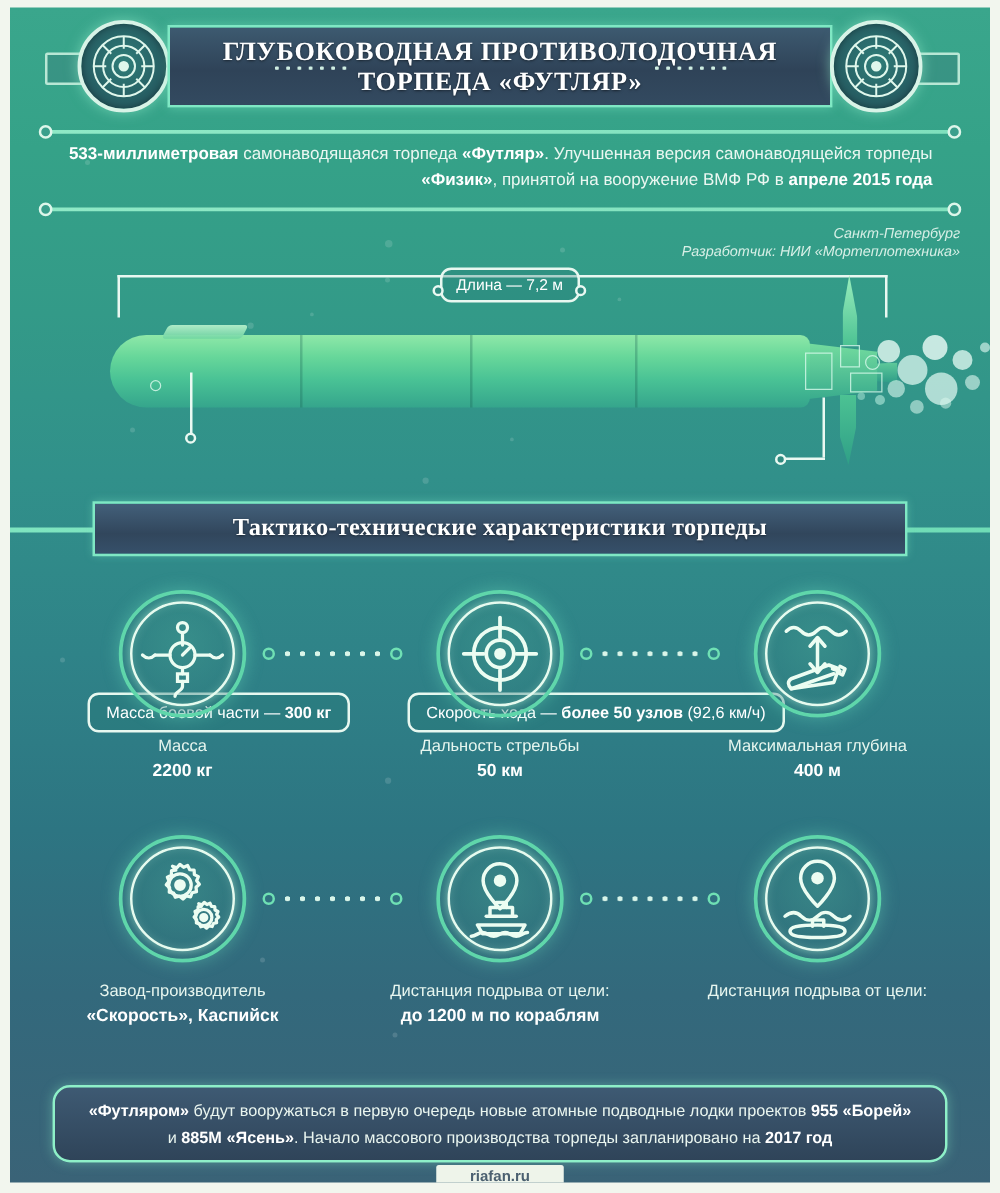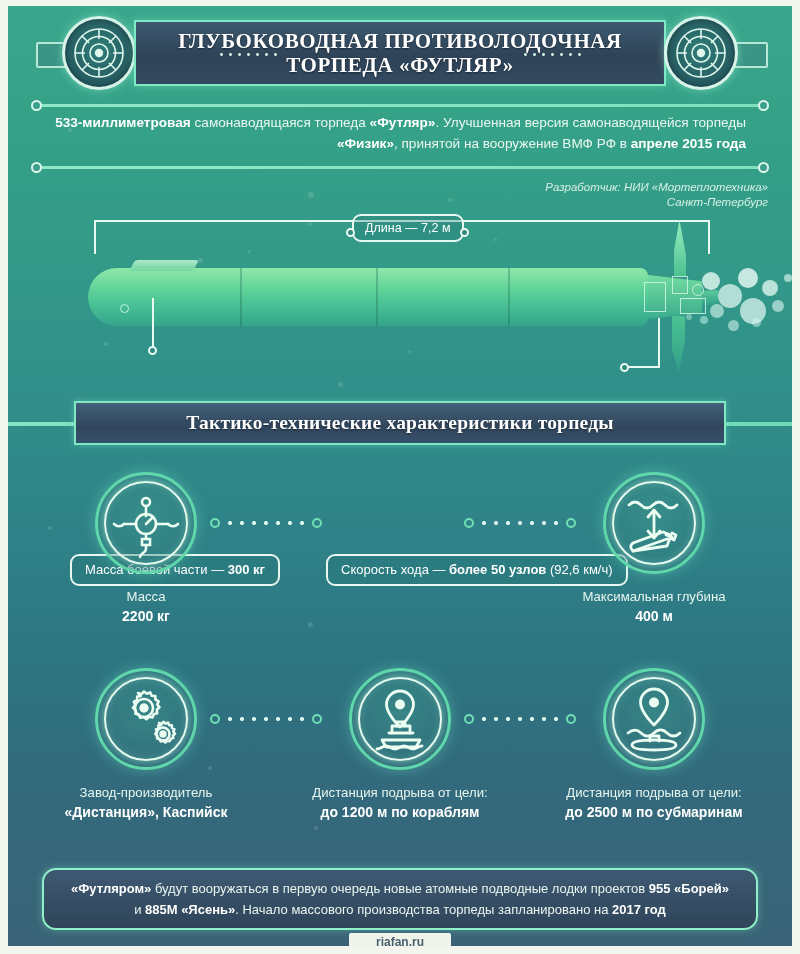--- a/index.html
+++ b/index.html
@@ -274,22 +274,22 @@
   <div class="desc">
     <b>533-миллиметровая</b><span> самонаводящаяся торпеда </span><b>«Футляр»</b><span>. Улучшенная версия самонаводящейся торпеды </span><b>«Физик»</b><span>, принятой на вооружение ВМФ РФ в </span><b>апреле 2015 года</b>
   </div>
 
   <div class="rail" style="top:160px;">
     <span class="knob a"></span>
     <span class="knob b"></span>
   </div>
 
   <div class="credit">
+    <div>Санкт-Петербург</div>
     <div>Разработчик: НИИ «Мортеплотехника»</div>
-    <div>Санкт-Петербург</div>
   </div>
 
   <div class="diagram">
     <div class="bracket"></div>
 
     <div class="callout co-len">
       <span>Длина — 7,2 м</span>
     </div>
     <span class="nub" style="left:338px;top:22px;"></span>
     <span class="nub" style="left:452px;top:22px;"></span>
@@ -377,20 +377,35 @@
               <path d="M48 59v5"></path>
               <path d="M44 64h8v6h-8z"></path>
               <path d="M48 70v4c0 4-6 4-6 8"></path>
             </g>
           </svg>
         </div>
         <div class="spec-label">Масса</div>
         <div class="spec-value">2200 кг</div>
       </div>
 
+      <div class="spec c2">
+        <div class="bubble-icon">
+          <div class="inner"></div>
+          <svg viewBox="0 0 96 96">
+            <g fill="none" stroke="#ecfdf2" stroke-width="3" stroke-linecap="round">
+              <circle cx="48" cy="48" r="21"></circle>
+              <circle cx="48" cy="48" r="11"></circle>
+              <circle cx="48" cy="48" r="3.2" fill="#ecfdf2"></circle>
+              <path d="M48 19v16M48 61v16M19 48h16M61 48h16"></path>
+            </g>
+          </svg>
+        </div>
+        <div class="spec-label">Дальность стрельбы</div>
+        <div class="spec-value">50 км</div>
+      </div>
 
       <div class="spec c3">
         <div class="bubble-icon">
           <div class="inner"></div>
           <svg viewBox="0 0 96 96">
             <g fill="none" stroke="#ecfdf2" stroke-width="2.8" stroke-linecap="round" stroke-linejoin="round">
               <path d="M23 30c4-4 8-4 12 0s8 4 12 0 8-4 12 0 8 4 12 0"></path>
               <path d="M48 36v26"></path>
               <path d="M42 42l6-7 6 7"></path>
               <path d="M42 56l6 7 6-7"></path>
@@ -427,21 +442,21 @@
               <path d="M40 22l3.5 1.2 2.4-2.7 3 2.3 3.2-1.4 1.7 3.4 3.5.3.2 3.6 3.2 1.6-1.4 3.3 2.2 2.8-2.7 2.4.4 3.5-3.5.9-1.3 3.3-3.4-.7-2.6 2.4-2.8-2.2-3.4.8-1.3-3.3-3.5-.8.3-3.5-2.7-2.4 2.2-2.8-1.3-3.3 3.2-1.6.1-3.6 3.5-.3z"></path>
               <circle cx="46" cy="37" r="9"></circle>
               <circle cx="46" cy="37" r="3.4" fill="#ecfdf2"></circle>
               <path d="M61 52l2.6.9 1.8-2 2.2 1.7 2.4-1 1.2 2.5 2.6.2.2 2.7 2.4 1.2-1.1 2.4 1.7 2.1-2 1.8.3 2.6-2.6.7-1 2.4-2.5-.5-1.9 1.8-2.1-1.7-2.5.6-1-2.4-2.6-.6.2-2.6-2-2.1 1.7-2.1-1-2.4 2.4-1.2.1-2.7 2.6-.2z"></path>
               <circle cx="65" cy="63" r="6.5"></circle>
               <circle cx="65" cy="63" r="2.4" fill="#ecfdf2"></circle>
             </g>
           </svg>
         </div>
         <div class="spec-label">Завод-производитель</div>
-        <div class="spec-value">«Дистанция», Каспийск</div>
+        <div class="spec-value">«Скорость», Каспийск</div>
       </div>
 
       <div class="spec c2">
         <div class="bubble-icon">
           <div class="inner"></div>
           <svg viewBox="0 0 96 96">
             <g fill="none" stroke="#ecfdf2" stroke-width="2.8" stroke-linecap="round" stroke-linejoin="round">
               <path d="M48 20c-7.5 0-13.5 6-13.5 13.5C34.5 43 48 56 48 56s13.5-13 13.5-22.5C61.5 26 55.5 20 48 20z"></path>
               <circle cx="48" cy="33.5" r="5" fill="#ecfdf2" stroke="none"></circle>
               <path d="M37 62h24"></path>
@@ -463,21 +478,20 @@
             <g fill="none" stroke="#ecfdf2" stroke-width="2.8" stroke-linecap="round" stroke-linejoin="round">
               <path d="M48 18c-7.5 0-13.5 6-13.5 13.5C34.5 41 48 54 48 54s13.5-13 13.5-22.5C61.5 24 55.5 18 48 18z"></path>
               <circle cx="48" cy="31.5" r="5" fill="#ecfdf2" stroke="none"></circle>
               <path d="M22 62c5-4 9-4 13 0s9 4 13 0 9-4 13 0 9 4 13 0"></path>
               <path d="M44 70v-5h9v5"></path>
               <path d="M26 74c0-3 5-5 22-5s22 2 22 5-5 5-22 5-22-2-22-5z"></path>
             </g>
           </svg>
         </div>
         <div class="spec-label">Дистанция подрыва от цели:</div>
-        <div class="spec-value">до 2500 м по субмаринам</div>
       </div>
     </div>
   </div>
 
   <div class="footer-box">
     <p><b>«Футляром»</b><span> будут вооружаться в первую очередь новые атомные подводные лодки проектов </span><b>955 «Борей»</b><span> и </span><b>885М «Ясень»</b><span>. Начало массового производства торпеды запланировано на </span><b>2017 год</b></p>
   </div>
 
   <div class="watermark">
     <span>riafan.ru</span>

